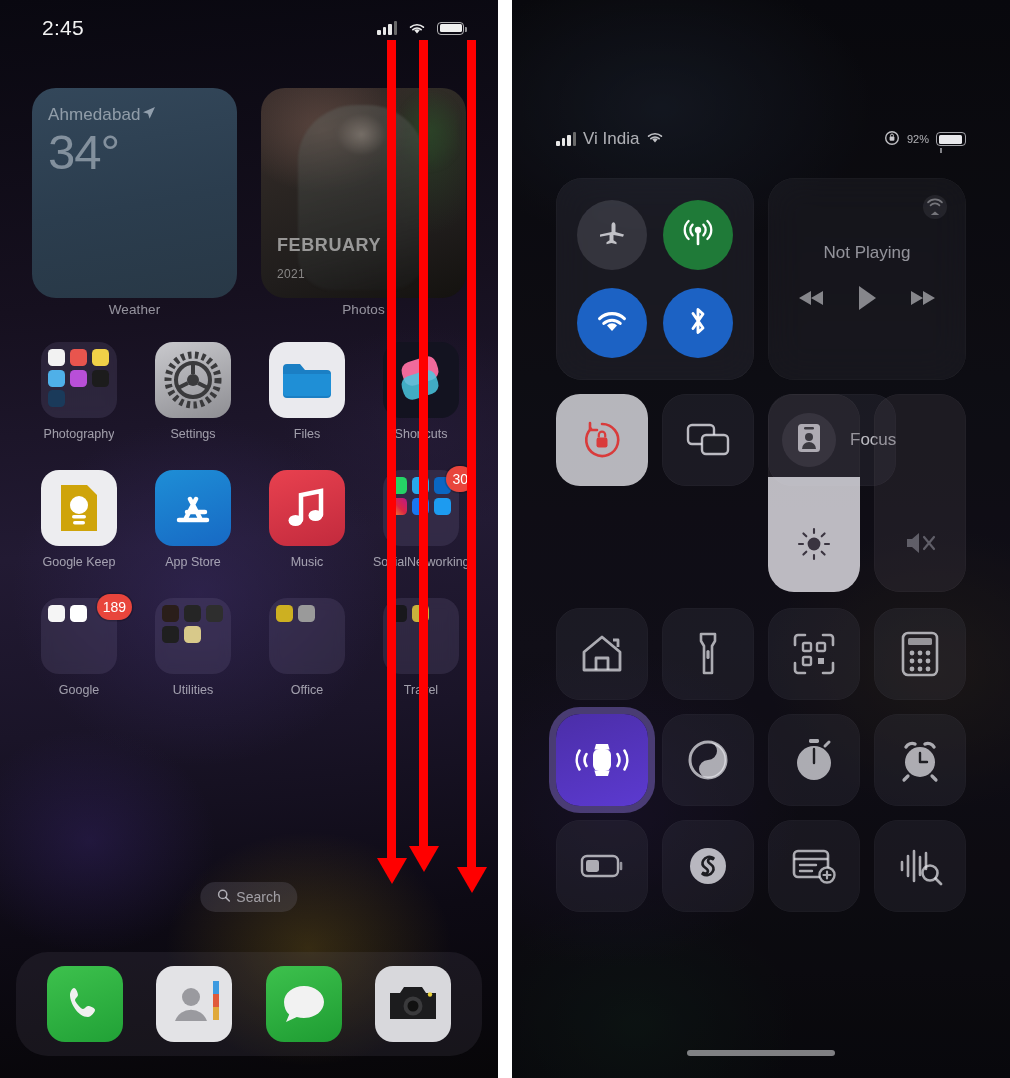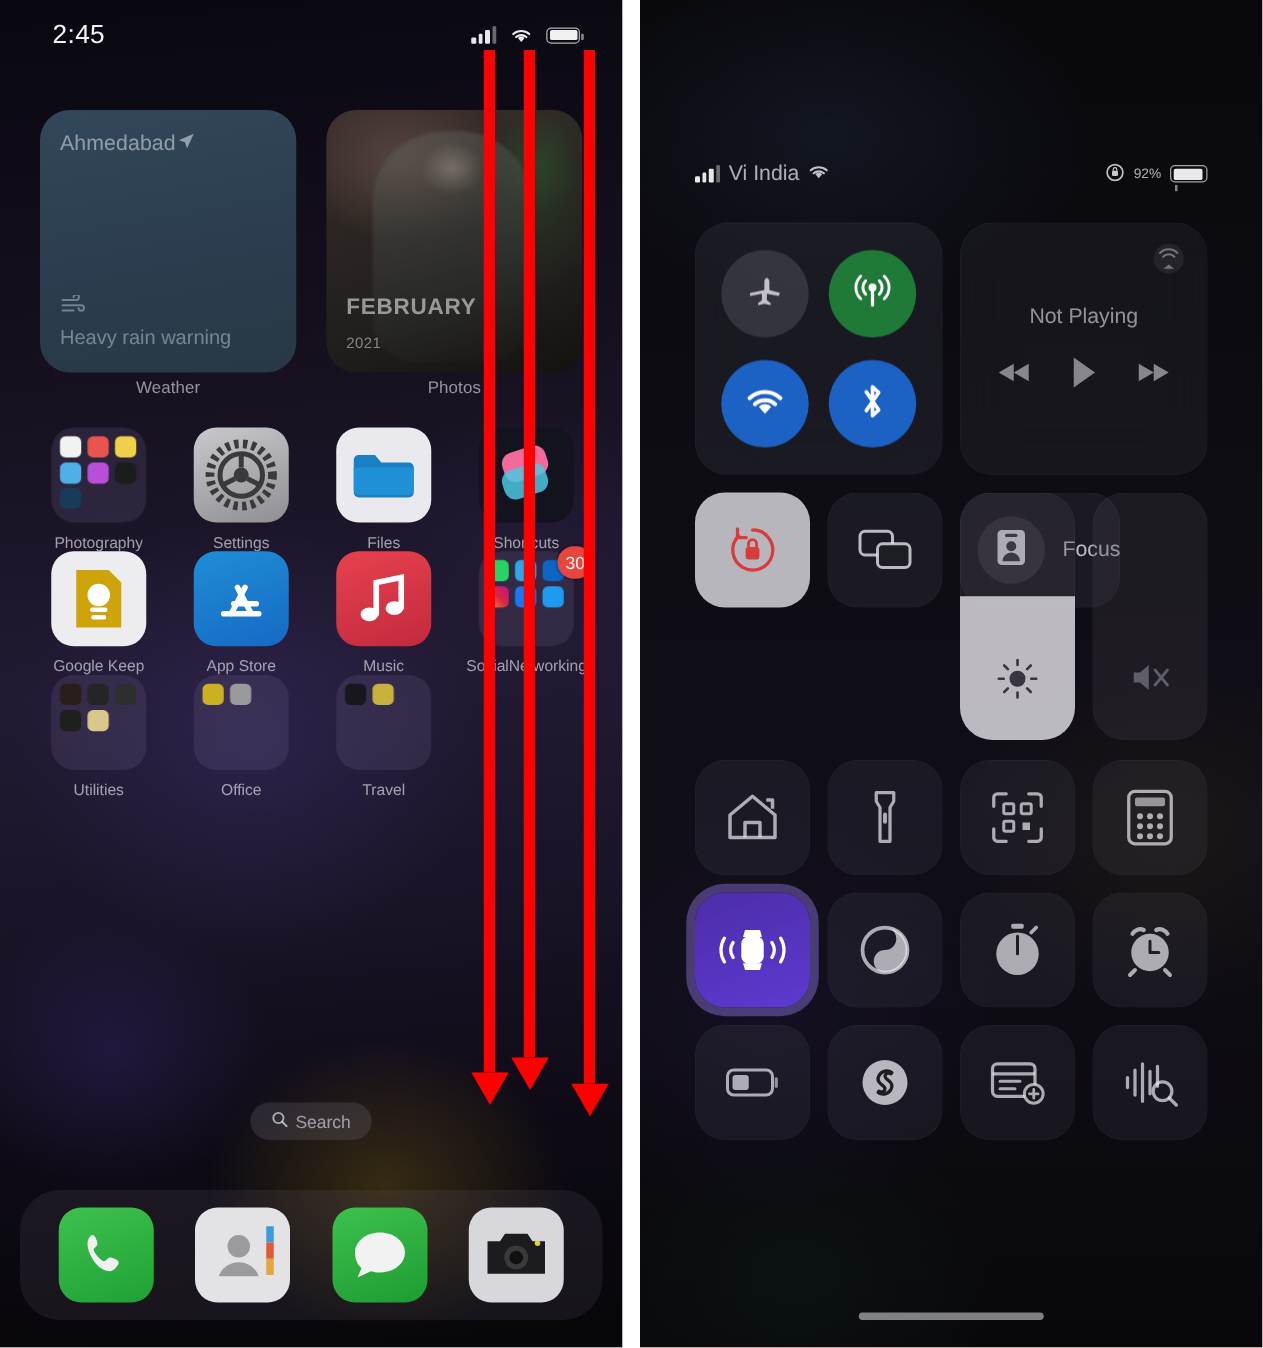--- a/index.html
+++ b/index.html
@@ -7,21 +7,21 @@
     width: 1010px; height: 1078px;
     background: #ffffff;
     font-family: "Liberation Sans", sans-serif;
     overflow: hidden;
   }
   .stage { position: relative; width: 1010px; height: 1078px; background:#fff; }
 
   
   .panel { position: absolute; top: 0; height: 1078px; overflow: hidden; }
   #panel-home { left: 0; width: 498px; background:#0a0810; }
-  #panel-cc   { left: 512px; width: 498px; background:#b91c1c; }
+  #panel-cc   { left: 512px; width: 498px; background:#15803d; }
 
   
   .wallpaper {
     position:absolute; inset:0;
     background:
       radial-gradient(ellipse 220px 180px at 62% 88%, rgba(150,120,20,0.30), transparent 65%),
       radial-gradient(ellipse 180px 160px at 18% 78%, rgba(60,40,120,0.35), transparent 70%),
       radial-gradient(ellipse 260px 240px at 40% 55%, rgba(55,42,95,0.55), transparent 72%),
       radial-gradient(ellipse 200px 150px at 85% 40%, rgba(40,30,60,0.5), transparent 70%),
       linear-gradient(175deg, #090810 0%, #16101f 28%, #221a33 50%, #1a1428 66%, #0d0a14 84%, #070608 100%);
@@ -112,21 +112,21 @@
     font-size:18px; font-weight:700; color:rgba(222,222,222,0.62); letter-spacing:0.6px;
   }
   .w-photos .pyear {
     position:absolute; left:16px; bottom:17px;
     font-size:12px; color:rgba(218,218,218,0.55); letter-spacing:0.3px;
   }
 
   
   .app-grid {
     position:absolute; top:342px; left:22px; width:456px;
-    display:grid; grid-template-columns: repeat(4, 1fr); 
+    display:grid; grid-template-columns: repeat(4, 1fr); row-gap:29px;
   }
   .app { position:relative; display:flex; flex-direction:column; align-items:center; }
   .app-icon {
     width:76px; height:76px; border-radius:18px; position:relative;
     display:flex; align-items:center; justify-content:center; overflow:hidden;
   }
   .app-name {
     margin-top:9px; font-size:12.5px; color:rgba(228,228,235,0.66);
     max-width:96px; text-align:center; white-space:nowrap; overflow:hidden; text-overflow:clip;
   }
@@ -303,28 +303,21 @@
       <div style="position:relative">
         <div class="widget w-weather">
           <div class="city">
             <span>Ahmedabad</span>
             <span>
               <svg width="14" height="14" viewBox="0 0 14 14">
                   <path d="M13 1 1 6.2l5 1.6 1.6 5z" fill="rgba(225,235,245,0.55)"></path>
                 </svg>
             </span>
           </div>
-          <div class="cond-wrap">
-            <span>
-              <svg width="24" height="15" viewBox="0 0 24 15">
-                  <path d="M2 4h11a2.2 2.2 0 1 0-2.2-2.2M2 8.2h15a2.2 2.2 0 1 1-2.2 2.2M2 12.4h9" stroke="rgba(225,235,245,0.4)" stroke-width="1.5" fill="none" stroke-linecap="round"></path>
-                </svg>
-            </span>
-            <div class="cond">Heavy rain warning</div>
-          </div>
+          <div class="temp">34°</div>
         </div>
         <div class="widget-label">Weather</div>
       </div>
 
       <div style="position:relative">
         <div class="widget w-photos">
           <div class="photo-leaf"></div>
           <div class="photo-person"></div>
           <div class="pdate">FEBRUARY 5</div>
           <div class="pyear">2021</div>
@@ -418,20 +411,29 @@
             <div class="mini" style="background:#29a9eb"></div>
             <div class="mini" style="background:#0a66c2"></div>
           <div class="mini" style="background:linear-gradient(45deg,#f09433,#dc2743,#bc1888)"></div>
             <div class="mini" style="background:#1877f2"></div>
             <div class="mini" style="background:#1d9bf0"></div>
         </div>
         <div class="badge">30</div>
         <div class="app-name">SocialNetworking</div>
       </div>
 
+      <div class="app">
+        <div class="app-icon folder">
+          <div class="mini" style="background:#f5f5f5"></div>
+            <div class="mini" style="background:#fff"></div>
+            <div class="mini" style="background:transparent"></div>
+        </div>
+        <div class="badge">189</div>
+        <div class="app-name">Google</div>
+      </div>
 
       <div class="app">
         <div class="app-icon folder">
           <div class="mini" style="background:#2a1e1a"></div>
             <div class="mini" style="background:#252525"></div>
             <div class="mini" style="background:#2e2e2e"></div>
           <div class="mini" style="background:#1f1f1f"></div>
             <div class="mini" style="background:#d8c98a"></div>
         </div>
         <div class="app-name">Utilities</div>

